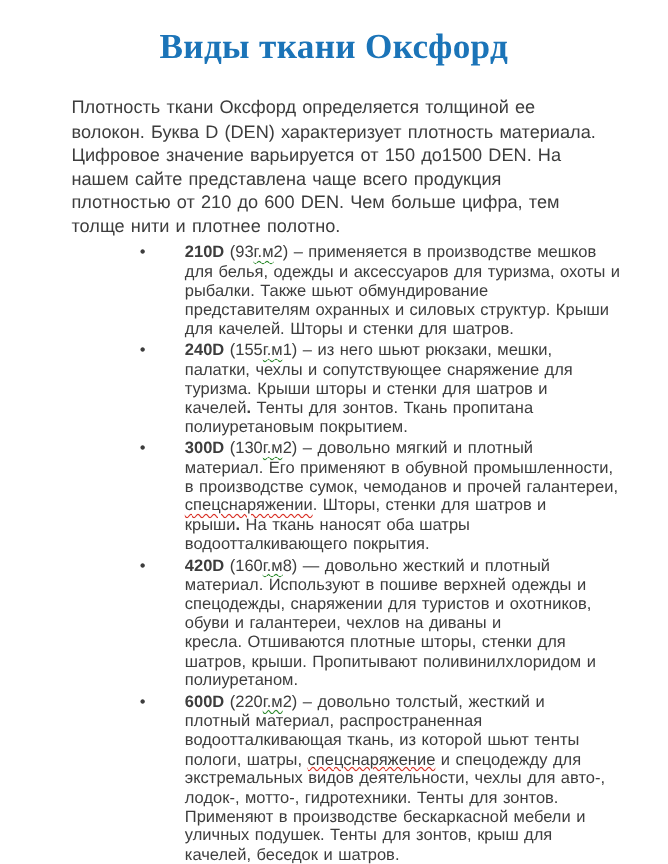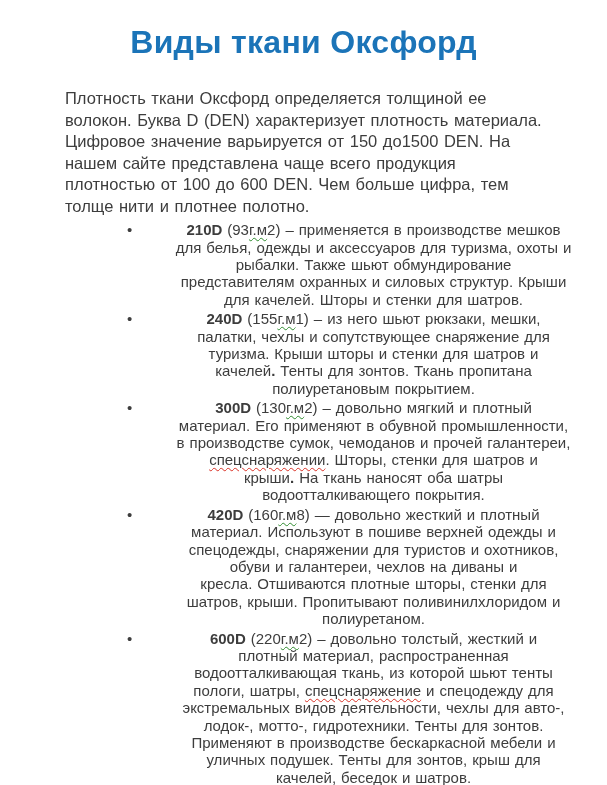--- a/index.html
+++ b/index.html
@@ -18,33 +18,33 @@
     font-family: "Liberation Sans", sans-serif;
   }
   .title {
     margin: 25px 0 0 0;
     text-align: center;
     font-size: 32px;
     line-height: 1.1;
     font-weight: 700;
     color: var(--title-color);
     letter-spacing: 0.3px;
+    font-family: Liberation Serif, serif;
   }
   .intro {
     margin: 28px 35px 0 65px;
     font-size: 16.5px;
     line-height: 21.5px;
     white-space: pre-line;
     word-spacing: 1px;
   }
   .density-list {
     list-style: none;
     margin: 4px 0 0 0;
     padding: 0;
-    text-align: center;
   }
   .density-list li {
     position: relative;
     margin: 0 28px 2px 168px;
     font-size: 15px;
     line-height: 17.4px;
     white-space: pre-line;
     word-spacing: 0.8px;
   }
   .density-list li::before {
@@ -73,21 +73,21 @@
 </style>
 </head>
 <body>
 
 <div class="page">
   <h1 class="title">Виды ткани Оксфорд</h1>
   <p class="intro">Плотность ткани Оксфорд определяется толщиной ее
 волокон. Буква D (DEN) характеризует плотность материала.
 Цифровое значение варьируется от 150 до1500 DEN. На
 нашем сайте представлена чаще всего продукция
-плотностью от 100 до 600 DEN. Чем больше цифра, тем
+плотностью от 210 до 600 DEN. Чем больше цифра, тем
 толще нити и плотнее полотно.</p>
   <ul class="density-list">
       <li><span class="seg-bold">210D</span><span> (93</span><span class="seg-grammar">г.м</span><span>2) – применяется в производстве мешков
 для белья, одежды и аксессуаров для туризма, охоты и
 рыбалки. Также шьют обмундирование
 представителям охранных и силовых структур. Крыши
 для качелей. Шторы и стенки для шатров.</span></li>
       <li><span class="seg-bold">240D</span><span> (155</span><span class="seg-grammar">г.м</span><span>1) – из него шьют рюкзаки, мешки,
 палатки, чехлы и сопутствующее снаряжение для
 туризма. Крыши шторы и стенки для шатров и

